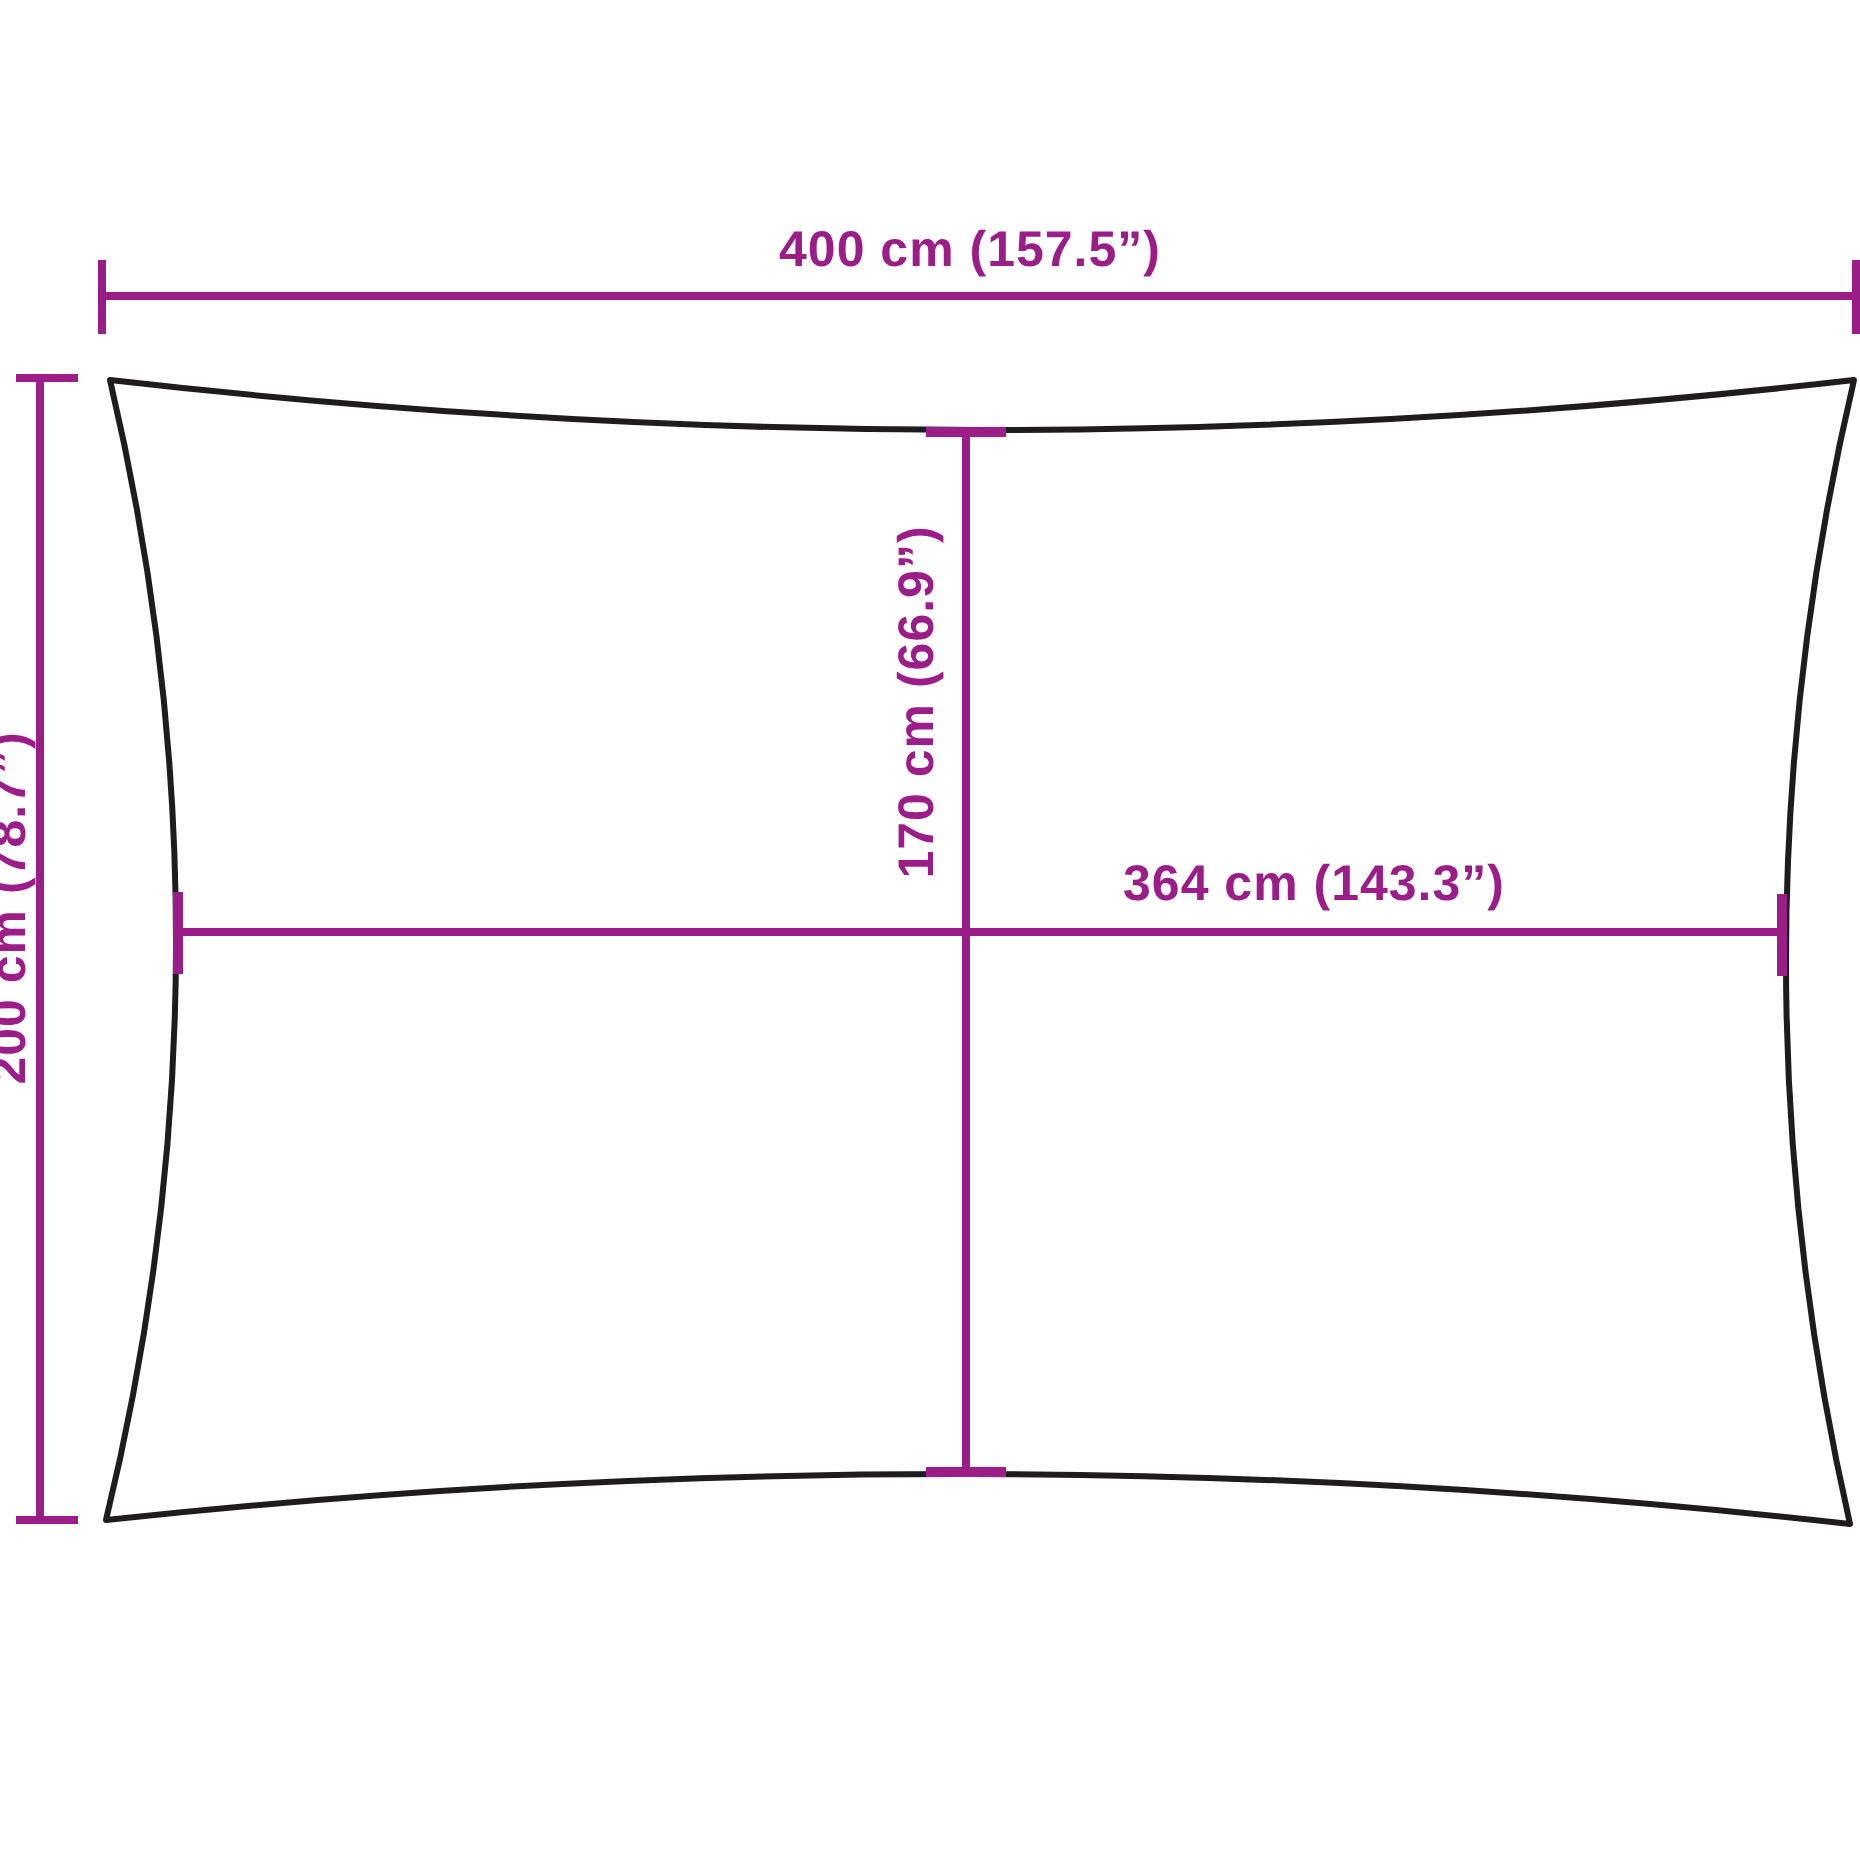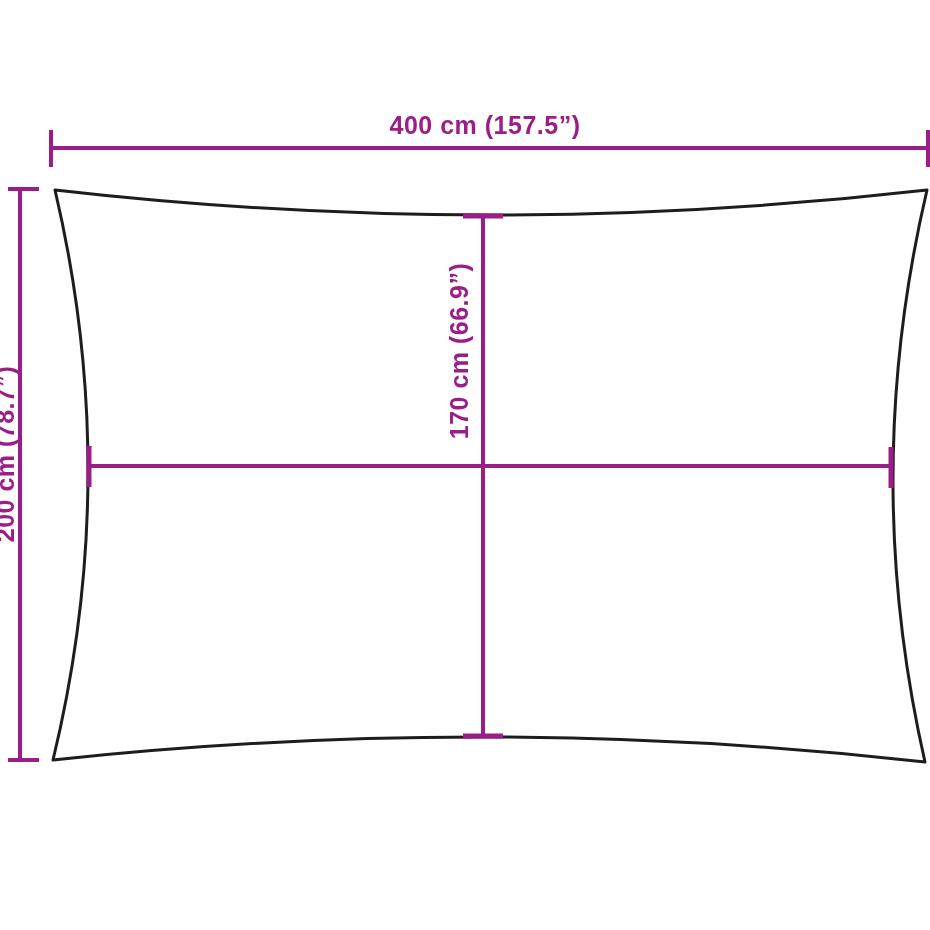--- a/index.html
+++ b/index.html
@@ -87,14 +87,15 @@
       <line class="dim dim-tick" x1="891" y1="447" x2="891" y2="488"></line>
     </g>
   </svg>
 
   <div class="dim-label h-center" style="left:485px; top:111px;">400 cm (157.5”)</div>
 
   <div class="dim-label rotated" style="left:5px; top:454px;">200 cm (78.7”)</div>
 
   <div class="dim-label rotated" style="left:459px; top:351px;">170 cm (66.9”)</div>
 
+  <div class="dim-label h-center" style="left:657px; top:428px;">364 cm (143.3”)</div>
 
 </div>
 
 </body></html>

